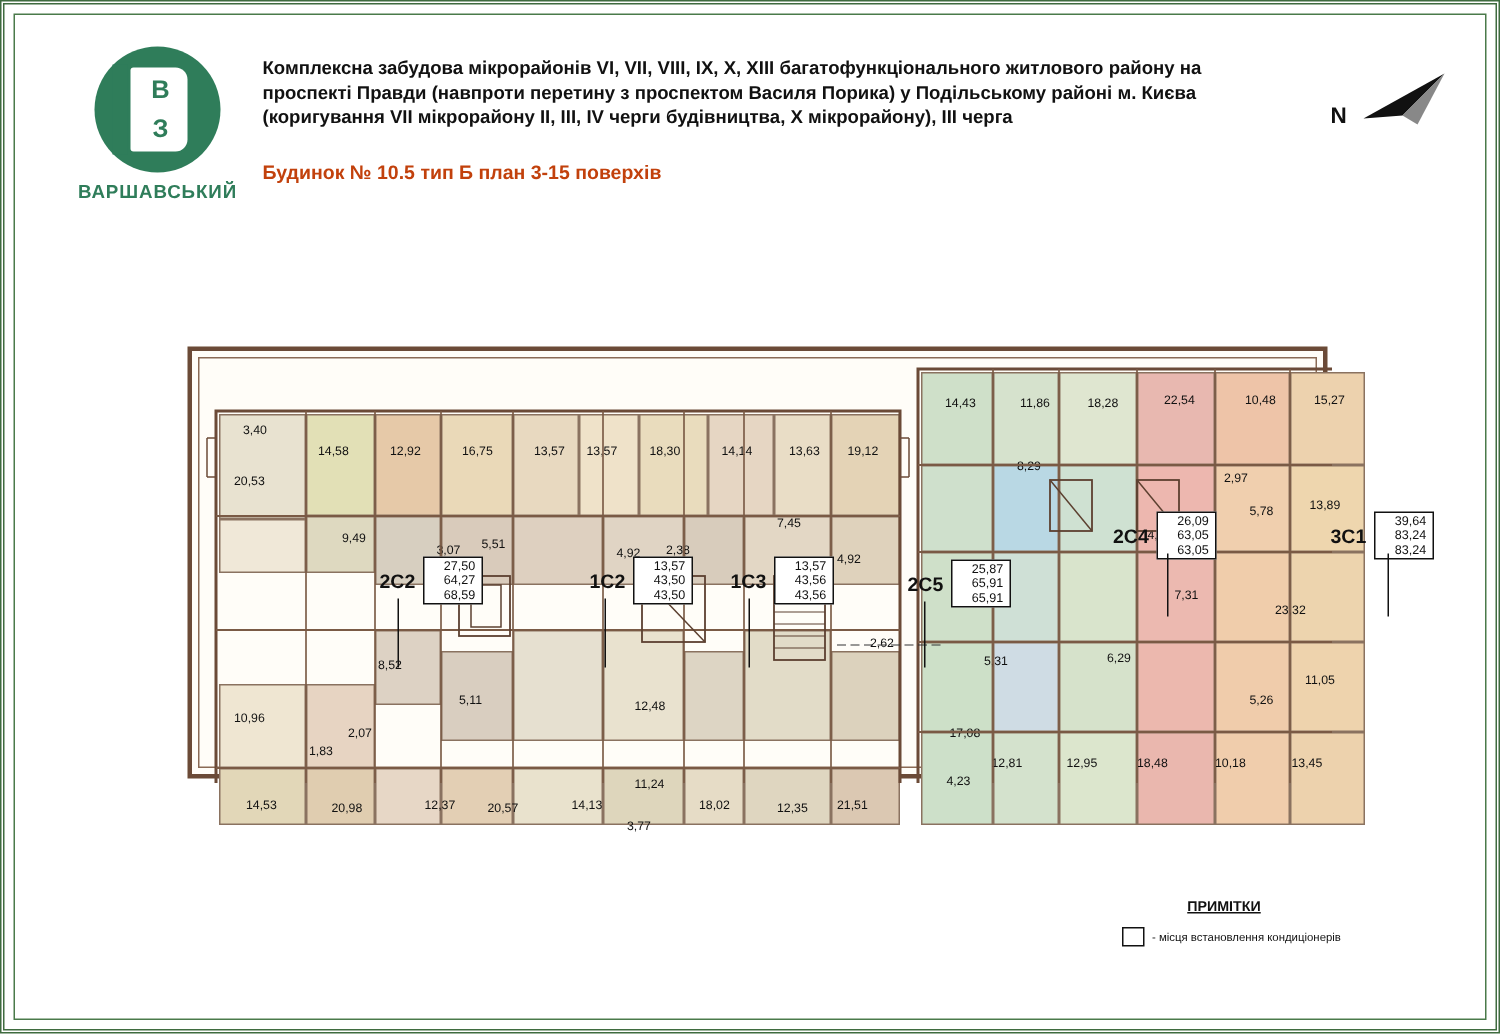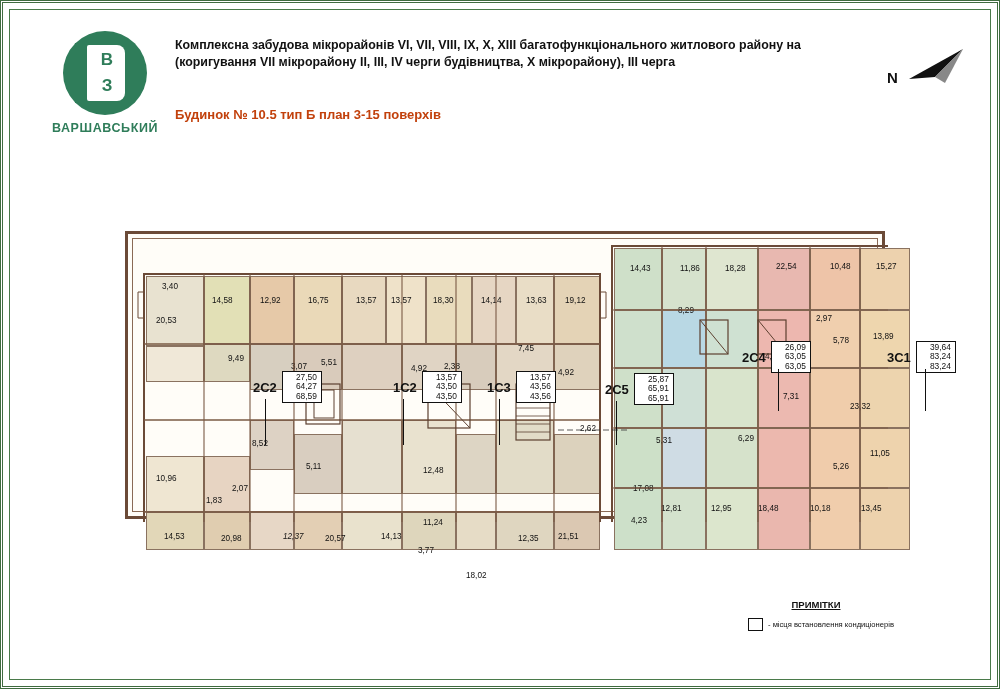--- a/index.html
+++ b/index.html
@@ -95,20 +95,21 @@
   <div class="logo">
     <div class="disc"></div>
     <div class="bar"></div>
     <div class="book"></div>
     <div class="bletters">В<br>З</div>
     <div class="brand">ВАРШАВСЬКИЙ</div>
   </div>
 
   <div class="htext">
     <span class="l">Комплексна забудова мікрорайонів VI, VII, VIII, IX, X, XIII багатофункціонального житлового району на</span>
+    <span class="l">проспекті Правди (навпроти перетину з проспектом Василя Порика) у Подільському районі м. Києва</span>
     <span class="l">(коригування VII мікрорайону II, III, IV черги будівництва, X мікрорайону), III черга</span>
   </div>
   <div class="subtitle">Будинок № 10.5    тип Б    план 3-15 поверхів</div>
 
   <div class="north">
     <div class="n">N</div>
     <svg width="62" height="44" viewBox="0 0 62 44">
       <polygon points="58,2 4,32 30,30" fill="#111"></polygon>
       <polygon points="58,2 30,30 40,36" fill="#888"></polygon>
     </svg>
@@ -205,26 +206,26 @@
           <div class="lbl" style="left: 390px; top: 110px;">7,45</div>
           <div class="lbl" style="left: 430px; top: 134px;">4,92</div>
           <div class="lbl" style="left: 124px; top: 205px;">8,52</div>
           <div class="lbl" style="left: 178px; top: 228px;">5,11</div>
           <div class="lbl" style="left: 295px; top: 232px;">12,48</div>
           <div class="lbl" style="left: 28px; top: 240px;">10,96</div>
           <div class="lbl" style="left: 78px; top: 262px; text-align: right;">1,83</div>
           <div class="lbl" style="left: 104px; top: 250px;">2,07</div>
           <div class="lbl" style="left: 36px; top: 298px;">14,53</div>
           <div class="lbl" style="left: 93px; top: 300px;">20,98</div>
-          <div class="lbl" style="left: 155px; top: 298px; font-style: italic;">12,37</div>
+          <div class="lbl" style="left: 155px; top: 298px;">12,37</div>
           <div class="lbl" style="left: 197px; top: 300px;">20,57</div>
           <div class="lbl" style="left: 253px; top: 298px;">14,13</div>
           <div class="lbl" style="left: 290px; top: 312px;">3,77</div>
           <div class="lbl" style="left: 295px; top: 284px;">11,24</div>
-          <div class="lbl" style="left: 338px; top: 298px; margin-top: 39px;">18,02</div>
+          <div class="lbl" style="left: 338px; top: 298px;">18,02</div>
           <div class="lbl" style="left: 390px; top: 300px;">12,35</div>
           <div class="lbl" style="left: 430px; top: 298px;">21,51</div>
           <div class="lbl" style="left: 502px; top: 30px;">14,43</div>
           <div class="lbl" style="left: 552px; top: 30px;">11,86</div>
           <div class="lbl" style="left: 597px; top: 30px;">18,28</div>
           <div class="lbl" style="left: 648px; top: 28px;">22,54</div>
           <div class="lbl" style="left: 702px; top: 28px;">10,48</div>
           <div class="lbl" style="left: 748px; top: 28px;">15,27</div>
           <div class="lbl" style="left: 688px; top: 80px;">2,97</div>
           <div class="lbl" style="left: 705px; top: 102px;">5,78</div>

